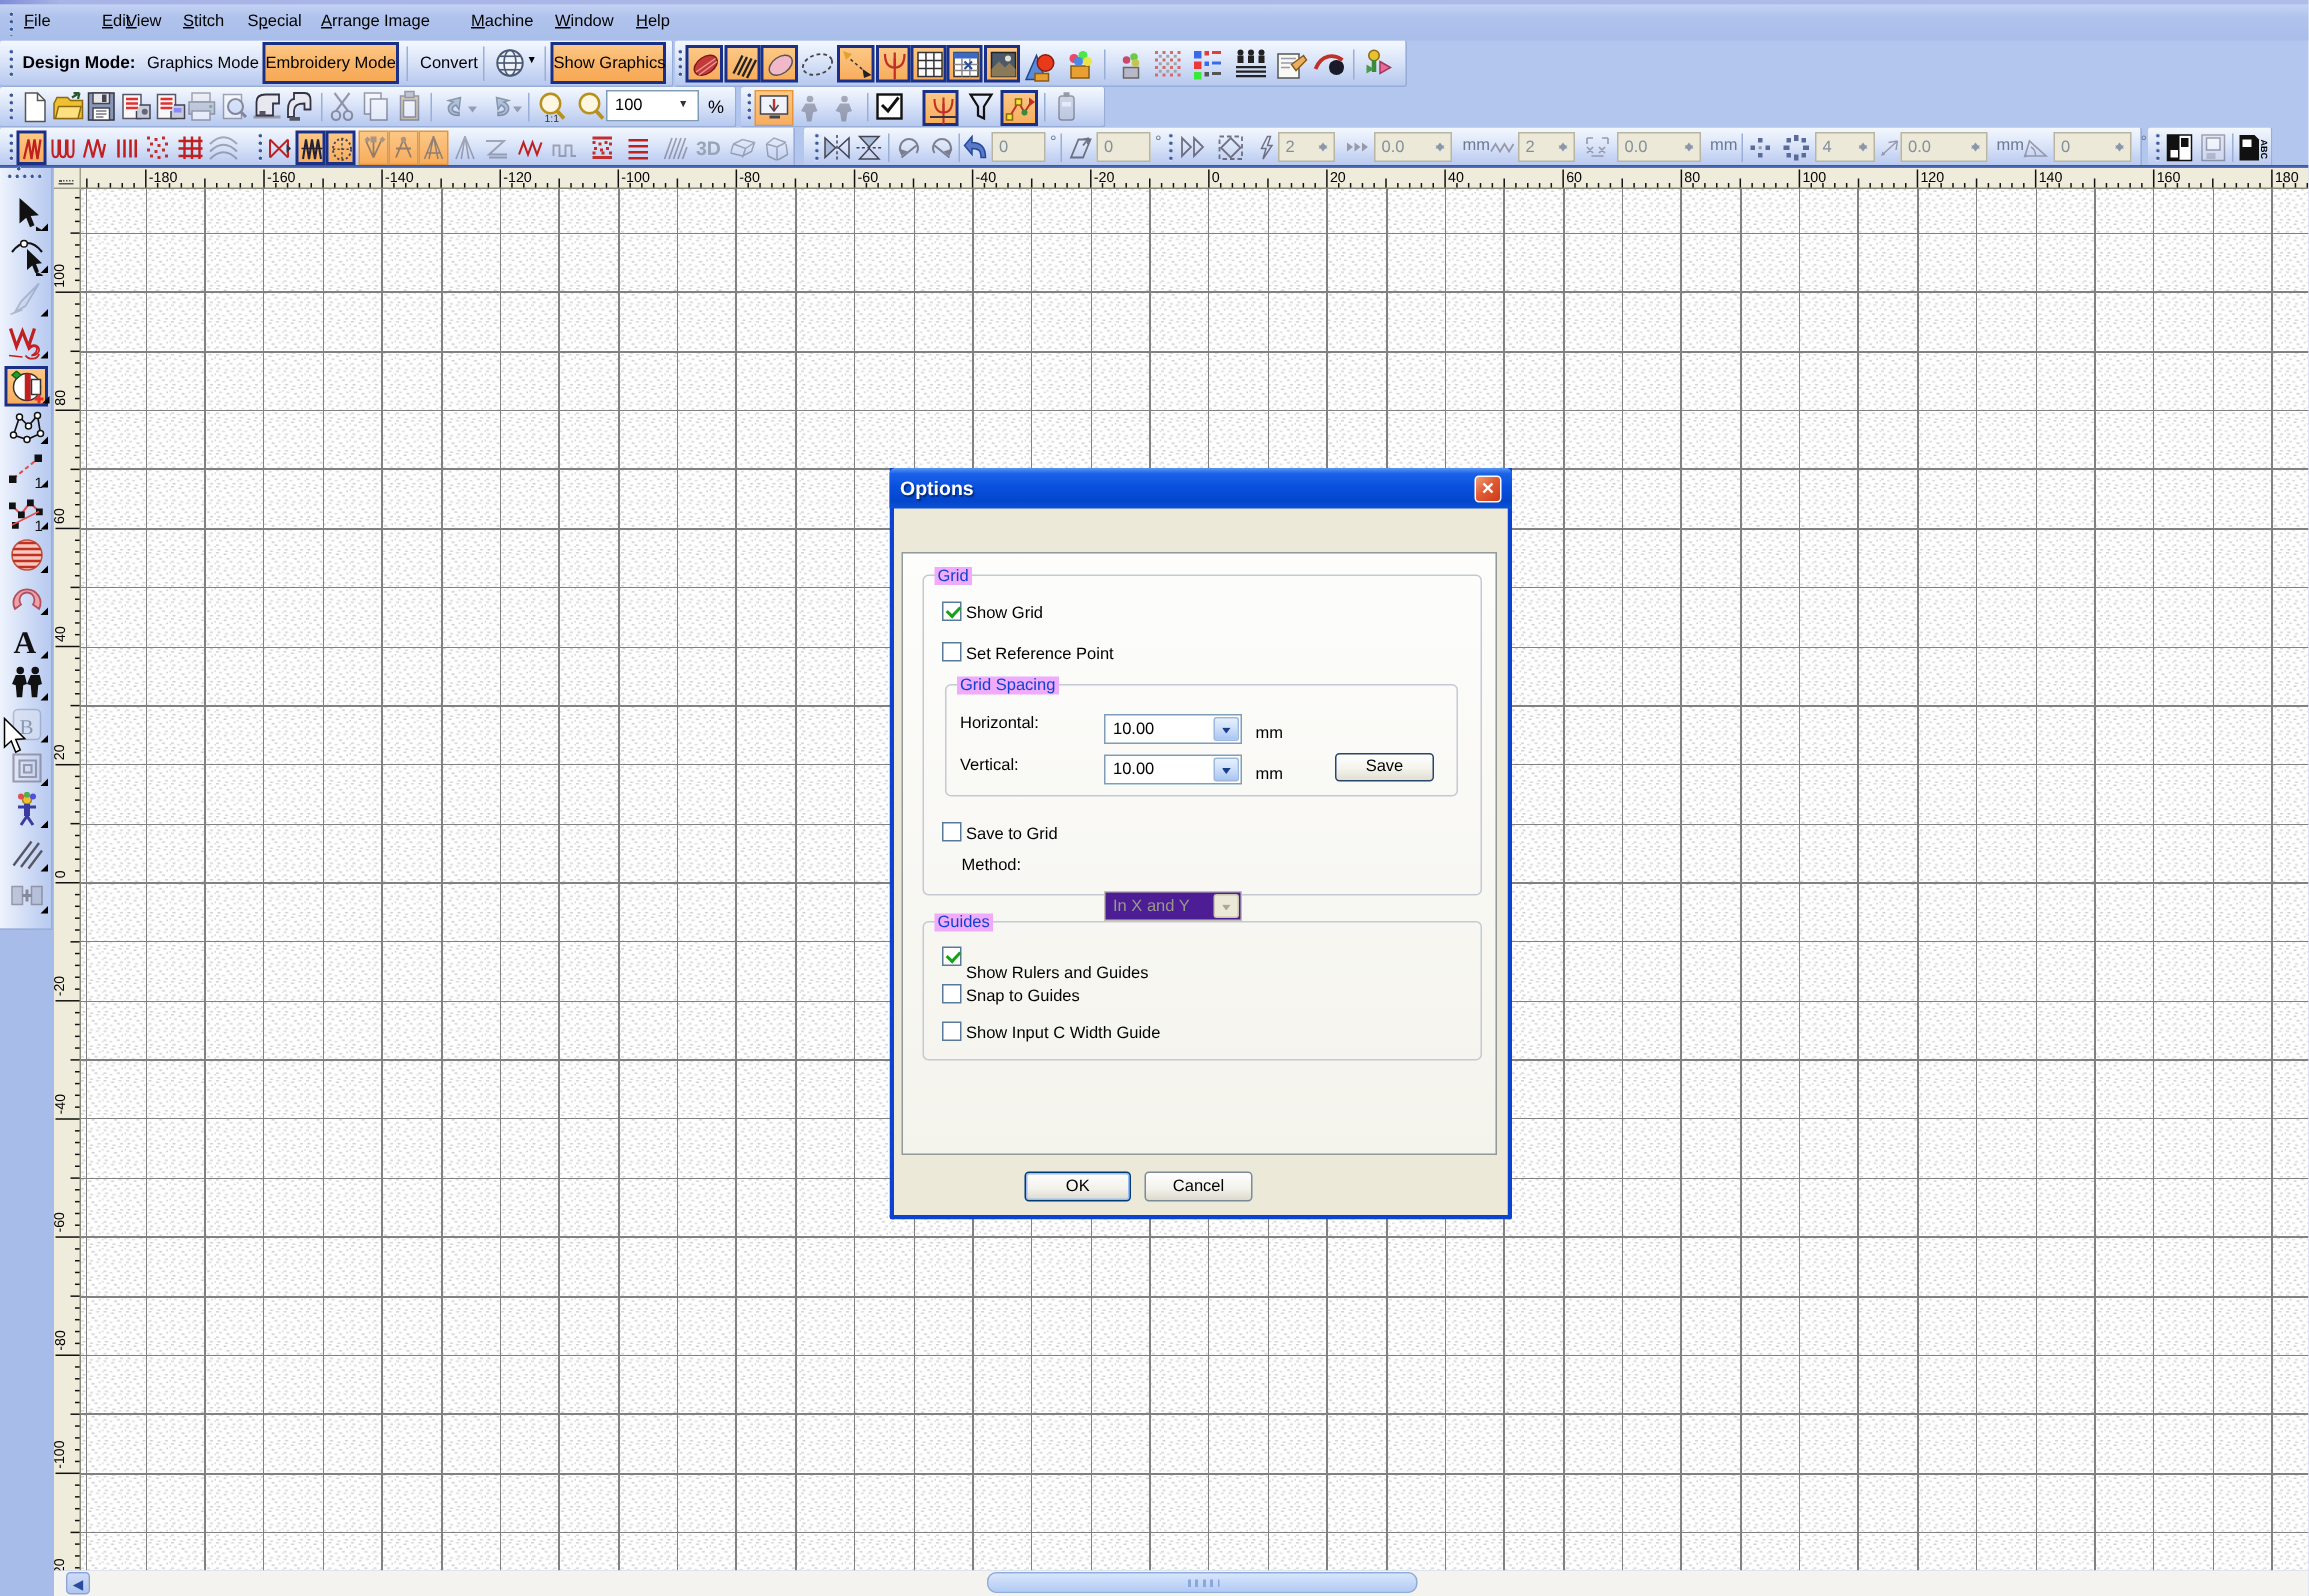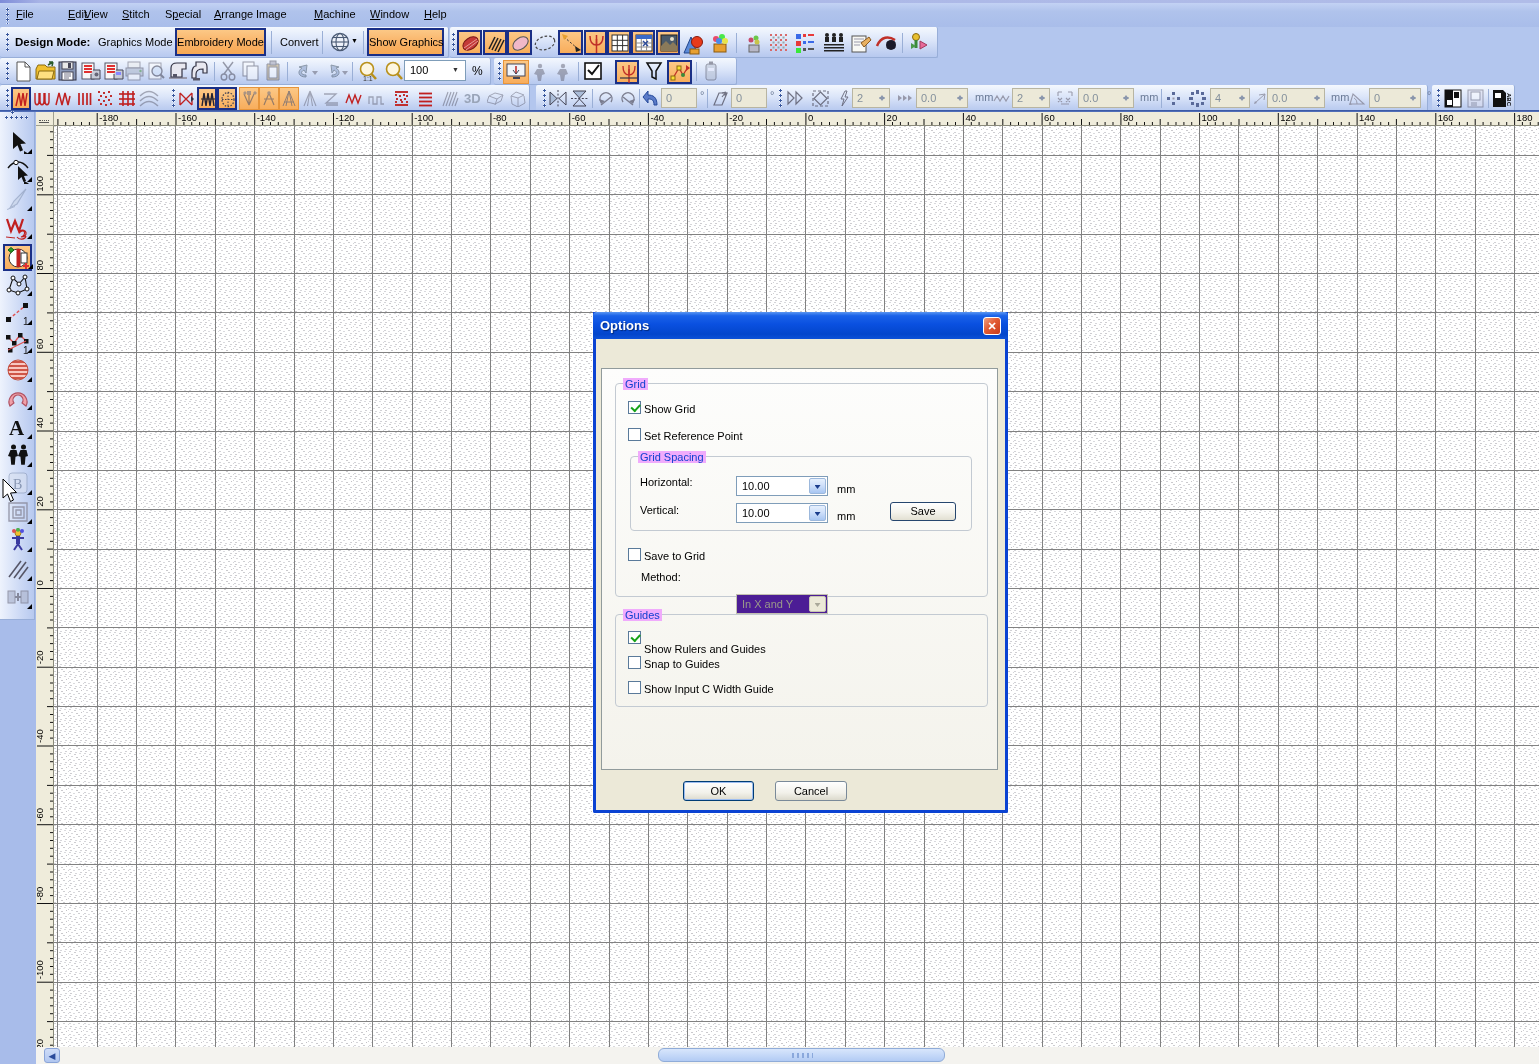--- a/index.html
+++ b/index.html
@@ -1308,18 +1308,18 @@
     <span class="glabel" style="left:30px;top:297px;">Guides</span>
     <span class="cb checked" style="left:35px;top:319px;"></span>
     <span class="abs" style="left:51px;top:307px;margin-top:24px;">Show Rulers and Guides</span>
     <span class="cb" style="left:35px;top:344px;"></span>
     <span class="abs" style="left:51px;top:346px;">Snap to Guides</span>
     <span class="cb" style="left:35px;top:369px;"></span>
     <span class="abs" style="left:51px;top:371px;">Show Input C Width Guide</span>
   </div>
 
   <div class="abs" style="left:90px;top:469px;width:71px;height:20px;background:linear-gradient(180deg,#ffffff,#f2f1ea 60%,#dcdacd);border:1px solid #003c74;border-radius:3px;box-shadow:0 0 0 1px #9dbdf0 inset;text-align:center;font-size:11px;line-height:19px;">OK</div>
-  <div class="abs" style="left:170px;top:469px;width:72px;height:20px;background:linear-gradient(180deg,#ffffff,#f2f1ea 60%,#dcdacd);border:1px solid #7a8a99;border-radius:3px;text-align:center;font-size:11px;line-height:19px;margin-left:12px;">Cancel</div>
+  <div class="abs" style="left:170px;top:469px;width:72px;height:20px;background:linear-gradient(180deg,#ffffff,#f2f1ea 60%,#dcdacd);border:1px solid #7a8a99;border-radius:3px;text-align:center;font-size:11px;line-height:19px;">Cancel</div>
 </div>
 
 <svg class="abs" style="left:2px;top:478px;" width="18" height="26" viewBox="0 0 18 26">
   <path d="M1,1 L1,20 L5.5,16 L8.5,23.5 L11.5,22 L8.5,15 L14.5,14.5 Z" fill="#fff" stroke="#000" stroke-width="1"></path>
 </svg>
 
 </body></html>

